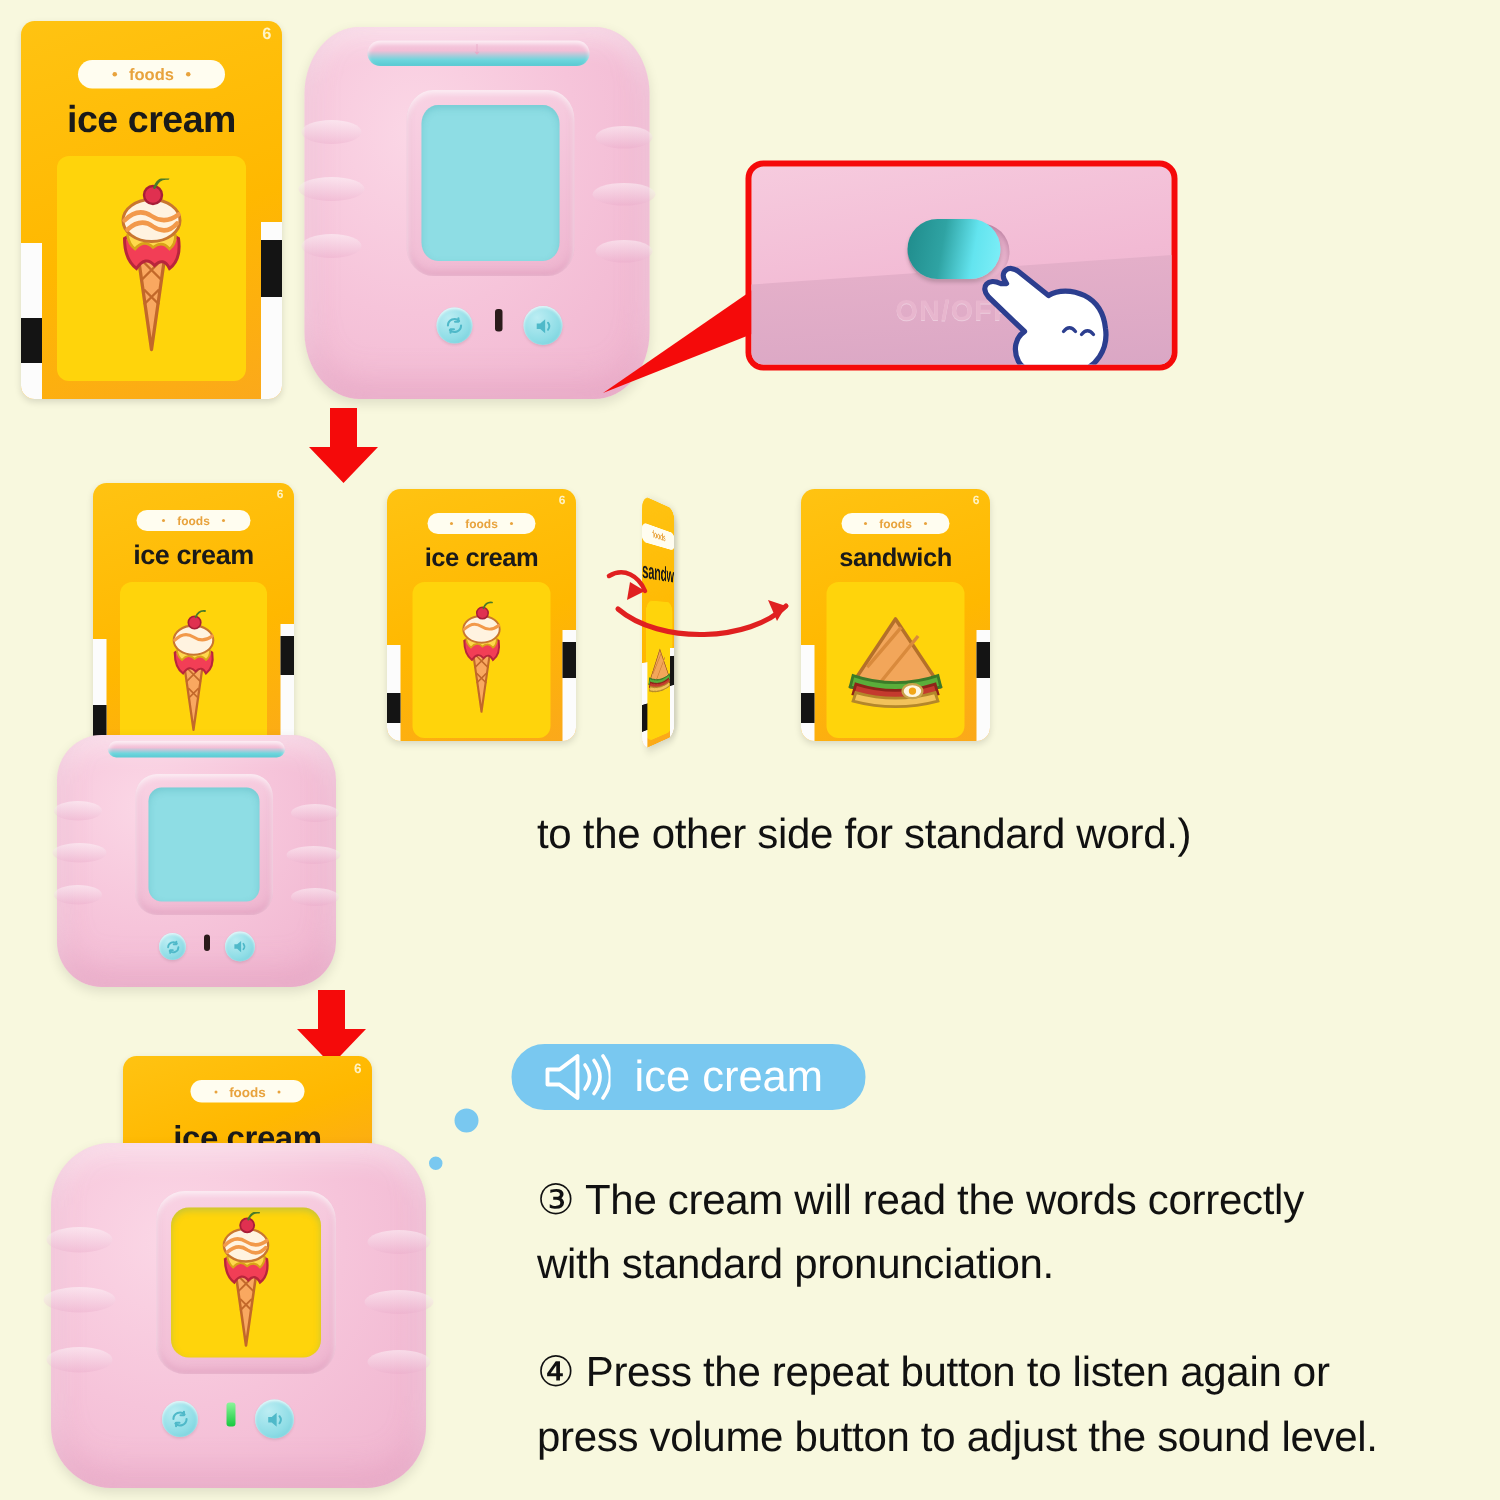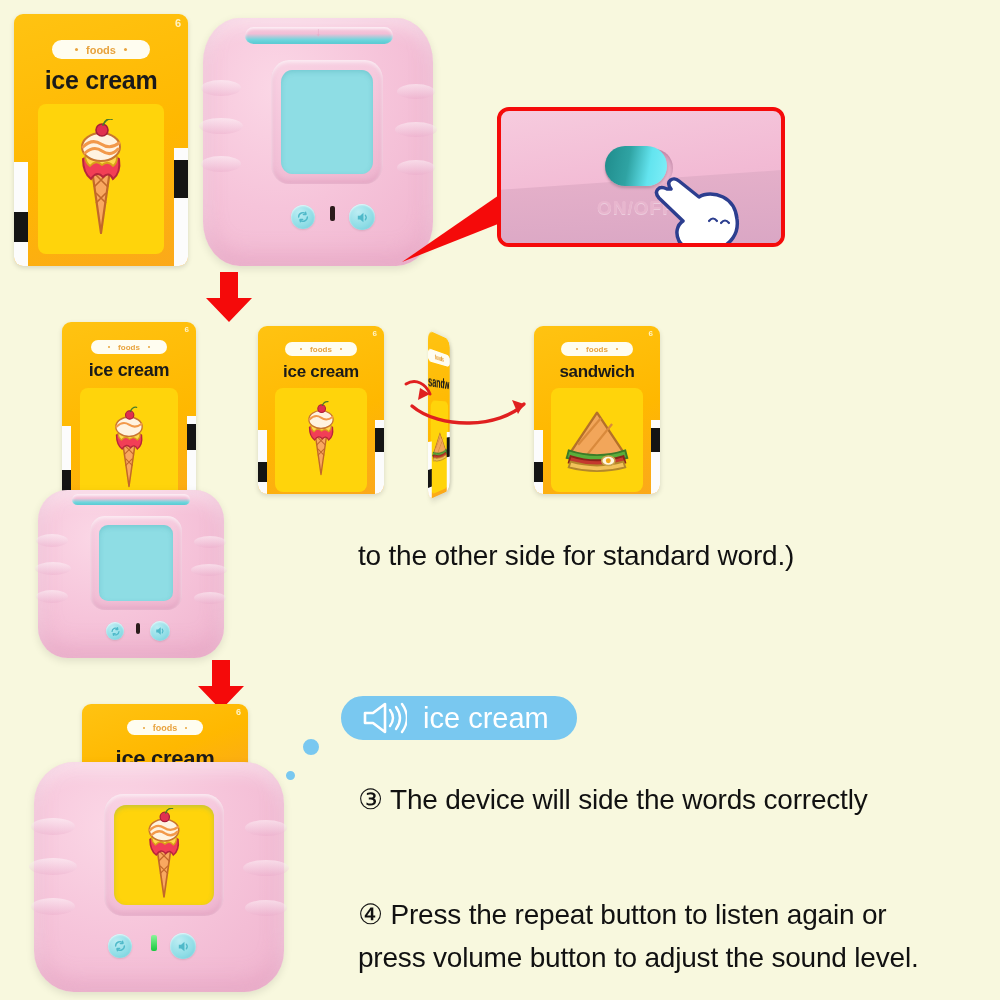--- a/index.html
+++ b/index.html
@@ -444,21 +444,22 @@
       <path d="M29 9 q6 8 0 16" stroke="#FFFFFF" stroke-width="2.4" fill="none" stroke-linecap="round"></path>
       <path d="M35 6 q8 11 0 22" stroke="#FFFFFF" stroke-width="2.4" fill="none" stroke-linecap="round"></path>
       <path d="M41 3 q10 14 0 28" stroke="#FFFFFF" stroke-width="2.4" fill="none" stroke-linecap="round"></path>
     </svg>
     <div class="bubble-text">ice cream</div>
   </div>
   <div class="bubble-dot" style="left:300px; top:736px; width:22px; height:22px;"></div>
   <div class="bubble-dot" style="left:283px; top:768px; width:15px; height:15px;"></div>
 
   <div class="step" style="left:358px; top:778px; width:640px;">
-    <div>③ The device will side the words correctly</div>
+    <div>③ The cream will read the words correctly</div>
+    <div>with standard pronunciation.</div>
   </div>
 
   <div class="step" style="left:358px; top:893px; width:645px;">
     <div>④ Press the repeat button to listen again or</div>
     <div>press volume button to adjust the sound level.</div>
   </div>
 
 </div>
 
 </body></html>

